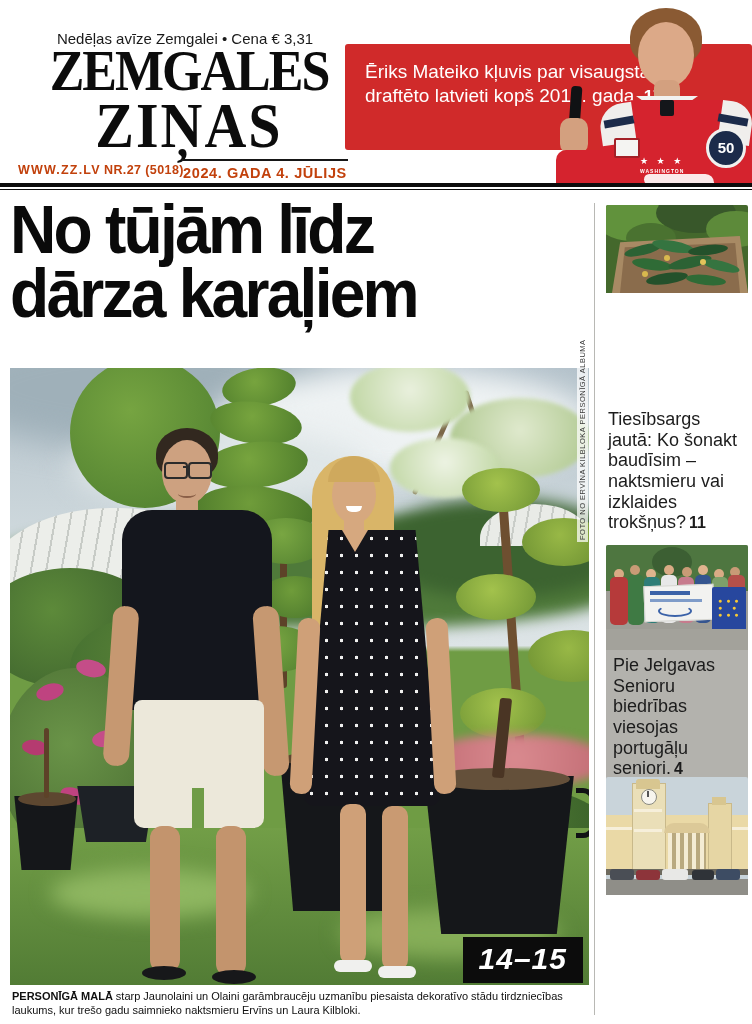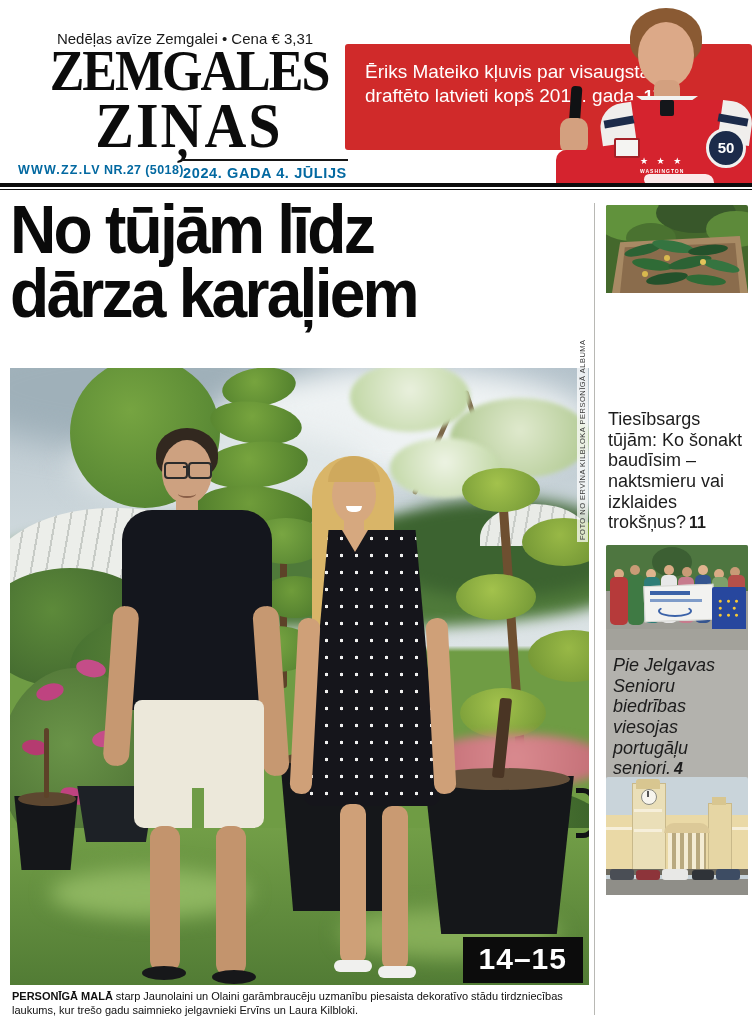--- a/index.html
+++ b/index.html
@@ -11,35 +11,35 @@
   
   .tagline{top:30px;left:40px;width:290px;text-align:center;font-size:15px;color:#1a1a1a;}
   .masthead{top:46px;left:44px;width:290px;text-align:center;font-family:"Liberation Serif",serif;
             font-weight:bold;color:#0c0c0c;transform:scale(1,1.1);transform-origin:left top;}
   .masthead .l1{font-size:52px;line-height:.88;letter-spacing:-2px;}
   .masthead .l2{font-size:58px;line-height:.92;letter-spacing:2px;}
   .promo{top:44px;left:345px;width:407px;height:106px;background:#d02a2a;border-radius:3px;}
   .promo-text{position:absolute;top:16px;left:20px;width:300px;color:#fff;font-size:19px;line-height:1.28;}
   .promo-page{font-weight:bold;font-size:17px;margin-left:4px;}
   .player{top:0;left:552px;width:200px;height:184px;}
-  .dateline{top:159px;left:0;width:752px;height:24px;font-weight:bold;color:#0369a1;}
+  .dateline{top:159px;left:0;width:752px;height:24px;font-weight:bold;color:#c2410c;}
   .site{position:absolute;left:18px;top:4px;font-size:12.5px;letter-spacing:1.2px;}
   .issue{position:absolute;left:104px;top:4px;font-size:12.5px;letter-spacing:.4px;}
   .datebox{position:absolute;left:182px;top:0;width:166px;border-top:2px solid #161616;
            padding-top:4px;text-align:center;font-size:14.5px;letter-spacing:.6px;}
   .dblrule{top:183px;left:0;width:752px;height:9px;
            background:linear-gradient(#0c0c0c 0 4px,#fff 4px 6px,#0c0c0c 6px 7px,#fff 7px);}
 
   
   .headline{top:198px;left:10px;width:640px;font-weight:900;color:#0a0a0a;font-size:69px;
             line-height:.93;letter-spacing:-3px;transform:scaleX(.93);transform-origin:left top;}
 
   
   .photo{top:368px;left:10px;width:579px;height:617px;overflow:hidden;
-         background:linear-gradient(#b4c2cb 0%,#cfd9dd 28%,#dde4e6 45%,#6f9c44 46%);}
+         background:linear-gradient(#b4c2cb 0%,#cfd9dd 28%,#dde4e6 45%,#6f9c44 46%);font-style:italic;}
   .badge{position:absolute;right:6px;bottom:2px;background:#0c0c0c;color:#fff;font-weight:bold;
          font-size:30px;letter-spacing:1px;padding:5px 16px 7px;}
   .credit{top:368px;left:577px;height:170px;writing-mode:vertical-rl;transform:rotate(180deg);
           font-size:7.5px;letter-spacing:.5px;color:#3a3a3a;background:rgba(255,255,255,.72);
           padding:2px 1px;white-space:nowrap;}
   .caption{top:989px;left:12px;width:574px;font-size:11px;line-height:1.3;color:#101010;}
   .caption b{margin-right:3px;}
 
   
   .vrule{top:203px;left:594px;width:1px;height:812px;background:#b8b8b4;}
@@ -212,21 +212,21 @@
       <div class="abs" style="left:324px;top:592px;width:38px;height:12px;background:#f0f0ee;border-radius:6px;"></div>
       <div class="abs" style="left:368px;top:598px;width:38px;height:12px;background:#f0f0ee;border-radius:6px;"></div>
     </div>
 
     <div class="badge">14–15</div>
   </div>
 
   <div class="abs credit">FOTO NO ERVĪNA KILBLOKA PERSONĪGĀ ALBUMA</div>
 
   <div class="abs caption">
-    <b>PERSONĪGĀ MALĀ</b><span>starp Jaunolaini un Olaini garāmbraucēju uzmanību piesaista dekoratīvo stādu tirdzniecības laukums, kur trešo gadu saimnieko jelgavnieki Ervīns un Laura Kilbloki.</span>
+    <b>PERSONĪGĀ MALĀ</b><span>starp Jaunolaini un Olaini garāmbraucēju uzmanību piesaista dekoratīvo stādu tirdzniecības laukums, kur trešo gadu saimnieko naktsmieru Ervīns un Laura Kilbloki.</span>
   </div>
 
   <div class="abs vrule"></div>
 
   <div class="teaser" style="top:205px;">
     <div class="tphoto" style="height:88px;background:#44682c;">
       <div class="b" style="left:-10px;top:-8px;width:70px;height:44px;background:#61923c;"></div>
       <div class="b" style="left:50px;top:-12px;width:80px;height:40px;background:#38572a;"></div>
       <div class="b" style="left:100px;top:6px;width:60px;height:36px;background:#5d8a3a;"></div>
       <div class="b" style="left:20px;top:18px;width:50px;height:30px;background:#4a7230;"></div>
@@ -240,24 +240,24 @@
       <div class="b" style="left:96px;top:56px;width:38px;height:10px;background:#357440;transform:rotate(14deg);"></div>
       <div class="b" style="left:40px;top:68px;width:42px;height:11px;background:#24512b;transform:rotate(-8deg);"></div>
       <div class="b" style="left:80px;top:70px;width:40px;height:10px;background:#2f6b36;transform:rotate(6deg);"></div>
       <div class="b" style="left:58px;top:50px;width:6px;height:6px;background:#d9b84e;"></div>
       <div class="b" style="left:94px;top:54px;width:6px;height:6px;background:#e2c35a;"></div>
       <div class="b" style="left:36px;top:66px;width:6px;height:6px;background:#d9b84e;"></div>
     </div>
   </div>
 
   <div class="teaser" style="top:404px;">
-    <div class="ttext plain"><span>Tiesībsargs tūjām: Ko šonakt baudīsim – naktsmieru vai izklaides trokšņus?</span><span class="tpage">11</span></div>
-  </div>
-
-  <div class="teaser" style="top:545px;font-style:italic;">
+    <div class="ttext plain"><span>Tiesībsargs jautā: Ko šonakt baudīsim – naktsmieru vai izklaides trokšņus?</span><span class="tpage">11</span></div>
+  </div>
+
+  <div class="teaser" style="top:545px;">
     <div class="tphoto" style="height:105px;background:#9e9d96;">
       <div class="abs" style="left:0;top:0;width:142px;height:46px;background:#4e7640;"></div>
       <div class="b" style="left:46px;top:2px;width:40px;height:30px;background:#3c5f33;"></div>
       <div class="b" style="left:8px;top:24px;width:10px;height:10px;background:#d9ab85;"></div>
       <div class="b" style="left:24px;top:20px;width:10px;height:10px;background:#c89b76;"></div>
       <div class="b" style="left:40px;top:24px;width:10px;height:10px;background:#e0b48e;"></div>
       <div class="b" style="left:58px;top:20px;width:10px;height:10px;background:#d9ab85;"></div>
       <div class="b" style="left:76px;top:22px;width:10px;height:10px;background:#c89b76;"></div>
       <div class="b" style="left:92px;top:20px;width:10px;height:10px;background:#e0b48e;"></div>
       <div class="b" style="left:108px;top:24px;width:10px;height:10px;background:#d9ab85;"></div>

